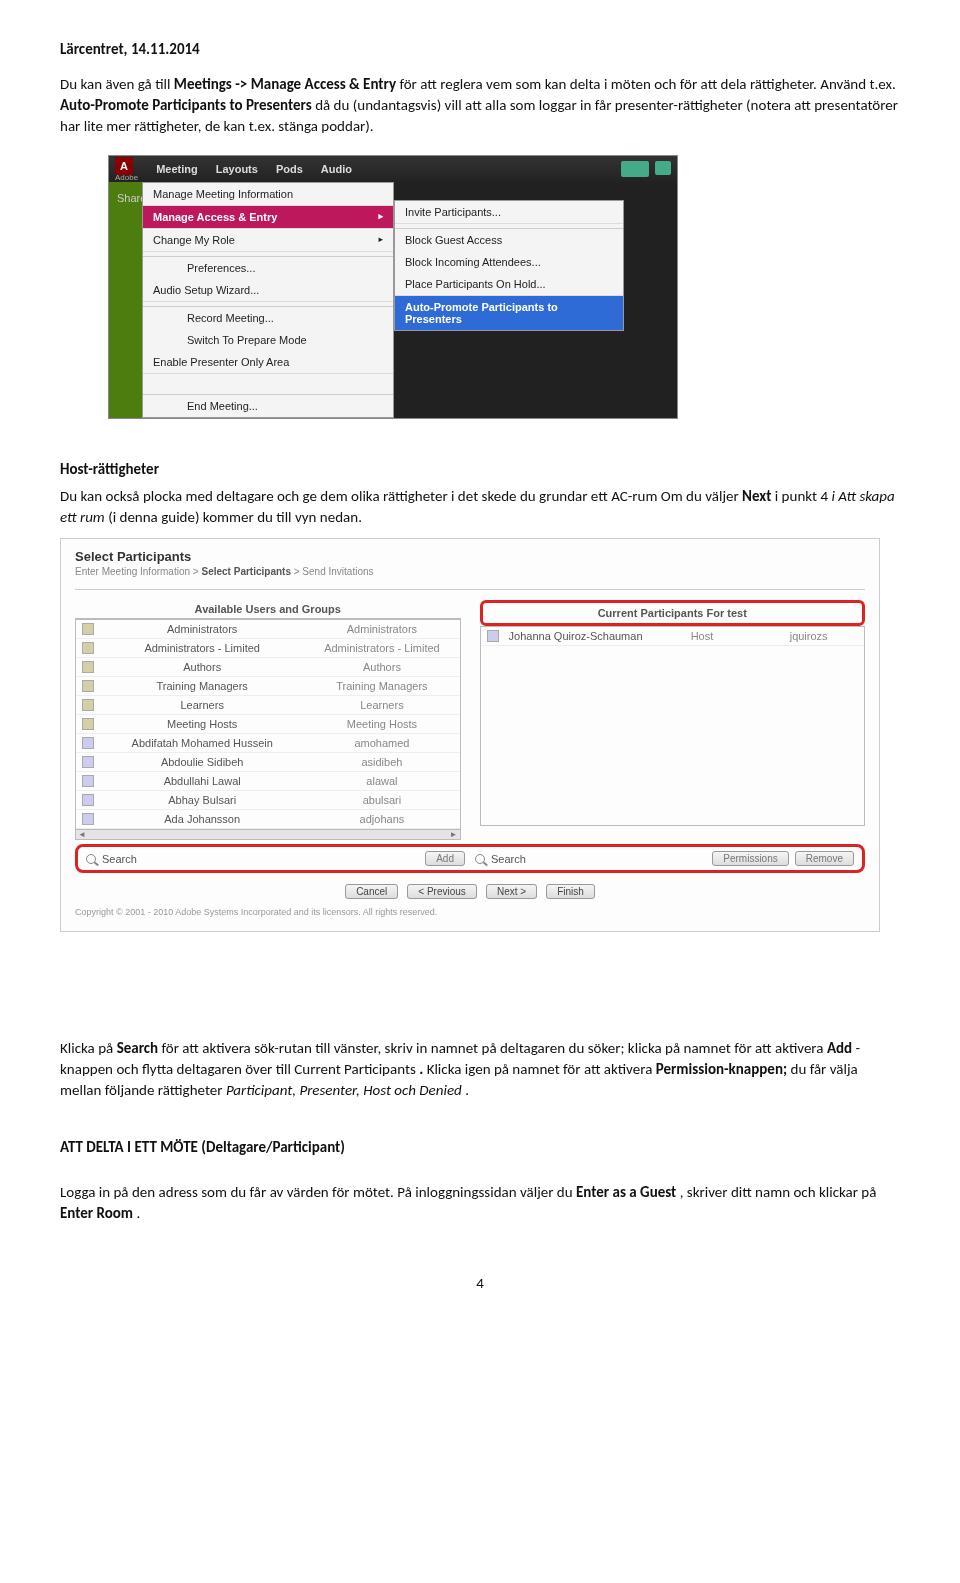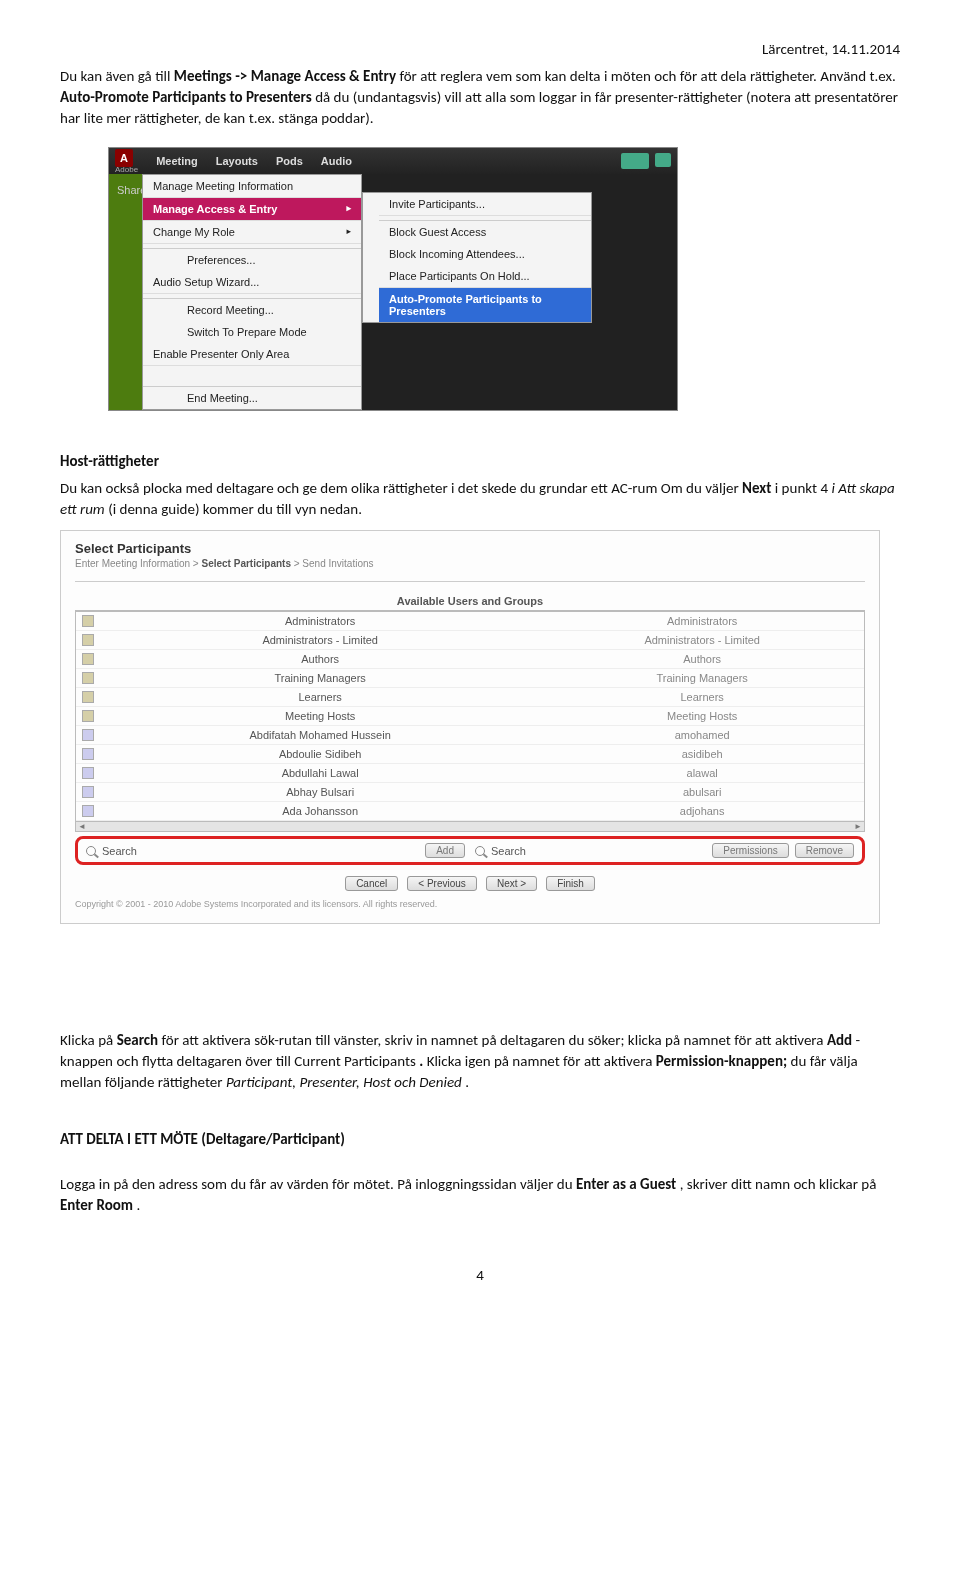--- a/index.html
+++ b/index.html
@@ -1,41 +1,41 @@
 <!DOCTYPE html>
 <html><head>
 <meta charset="utf-8">
 <style>
   * { box-sizing: border-box; margin: 0; padding: 0; }
   body { font-family: Calibri, Arial, sans-serif; font-size: 15px; color: #111; background: #fff; padding: 40px 60px; width: 960px; }
-  .header-right { text-align: right; margin-bottom: 8px; font-size: 15px; }
+  .header-right { margin-bottom: 16px; font-size: 15px; font-weight: bold; }
   .para { margin-bottom: 6px; line-height: 1.4; }
   .bold { font-weight: bold; }
   .italic { font-style: italic; }
   .section-gap { height: 30px; }
   .section-gap-lg { height: 100px; }
   .page-num { text-align: center; margin-top: 50px; font-size: 15px; }
 
   
   .shot1 { width: 570px; background: #212121; border: 1px solid #888; margin: 18px 0 10px 48px; font-size: 11px; font-family: Arial, sans-serif; }
   .shot1 .topbar { display: flex; align-items: center; background: linear-gradient(#333,#222); height: 26px; padding: 0 6px; gap: 18px; color: #ddd; }
   .shot1 .logo { width: 18px; height: 18px; background: #8a0000; color: #fff; display: inline-flex; align-items: center; justify-content: center; font-weight: bold; font-size: 11px; border-radius: 2px; }
   .shot1 .sub { font-size: 8px; color: #aaa; margin-top: -2px; display:block; }
   .shot1 .menu-label { font-weight: bold; }
   .shot1 .icon-group { margin-left: auto; display: flex; gap: 6px; }
   .shot1 .mic { width: 28px; height: 16px; background: #4a8; border-radius: 2px; display:inline-block; }
   .shot1 .spk { width: 16px; height: 14px; background: #4a8; border-radius: 2px; display:inline-block; }
   .shot1 .body { display: flex; }
   .shot1 .leftcol { width: 33px; background: #4d7c0f; color: #ccc; padding: 6px 0; }
   .shot1 .leftcol div { padding: 4px 8px; }
-  .shot1 .menupane { background: #f4f4f4; color: #222; width: 220px; border: 1px solid #999; }
+  .shot1 .menupane { background: #f4f4f4; color: #222; width: 252px; border: 1px solid #999; }
   .shot1 .menupane .mr { padding: 5px 10px; border-bottom: 1px solid #ddd; position: relative; }
   .shot1 .menupane .mr.nb { border-bottom: none; padding-left: 44px; }
   .shot1 .menupane .hl { background: #be185d; color: #fff; font-weight: bold; }
-  .shot1 .submenu { background: #f4f4f4; color: #222; width: 230px; border: 1px solid #999; padding-left: 16px; }
+  .shot1 .submenu { background: #f4f4f4; color: #222; width: 230px; border: 1px solid #999; }
   .shot1 .submenu .sr { padding: 5px 10px; border-bottom: 1px solid #ddd; }
   .shot1 .submenu .sr.nb { border-bottom: none; }
   .shot1 .submenu .hl { background: #2f6bd6; color: #fff; font-weight: bold; }
   .shot1 .tri::after { content: "▸"; float: right; font-size: 9px; }
 
   
   .shot2 { width: 820px; margin: 10px auto 6px 0; font-size: 11px; font-family: Arial, sans-serif; color: #555; border: 1px solid #ccc; background: #fdfdfd; padding: 10px 14px 14px 14px; position: relative; }
   .shot2 h4 { font-size: 13px; color: #333; font-weight: bold; }
   .shot2 .bc { color: #888; font-size: 10px; margin: 2px 0 12px 0; }
   .shot2 .bc .cur { font-weight: bold; color: #555; }
@@ -190,20 +190,31 @@
             <span class="rl">abulsari</span>
           </div>
           <div class="lrow">
             <span class="ic u"></span>
             <span class="nm">Ada Johansson</span>
             <span class="rl">adjohans</span>
           </div>
           <div class="scrollbar"></div>
         </div>
     </div>
+    <div class="col right">
+      <div class="colhdr">Current Participants For test</div>
+      <div class="list" id="right-list">
+          <div class="lrow">
+            <span class="ic u"></span>
+            <span class="nm">Johanna Quiroz-Schauman</span>
+            <span class="rl">Host</span>
+            <span class="rl">jquirozs</span>
+          </div>
+        </div>
+    </div>
   </div>
   <div class="search-row">
     <div class="seg">
       <span class="mag"></span>
       <span>Search</span>
       <span style="flex:1"></span>
       <span class="sbtn">Add</span>
     </div>
     <div class="seg">
       <span class="mag"></span>

